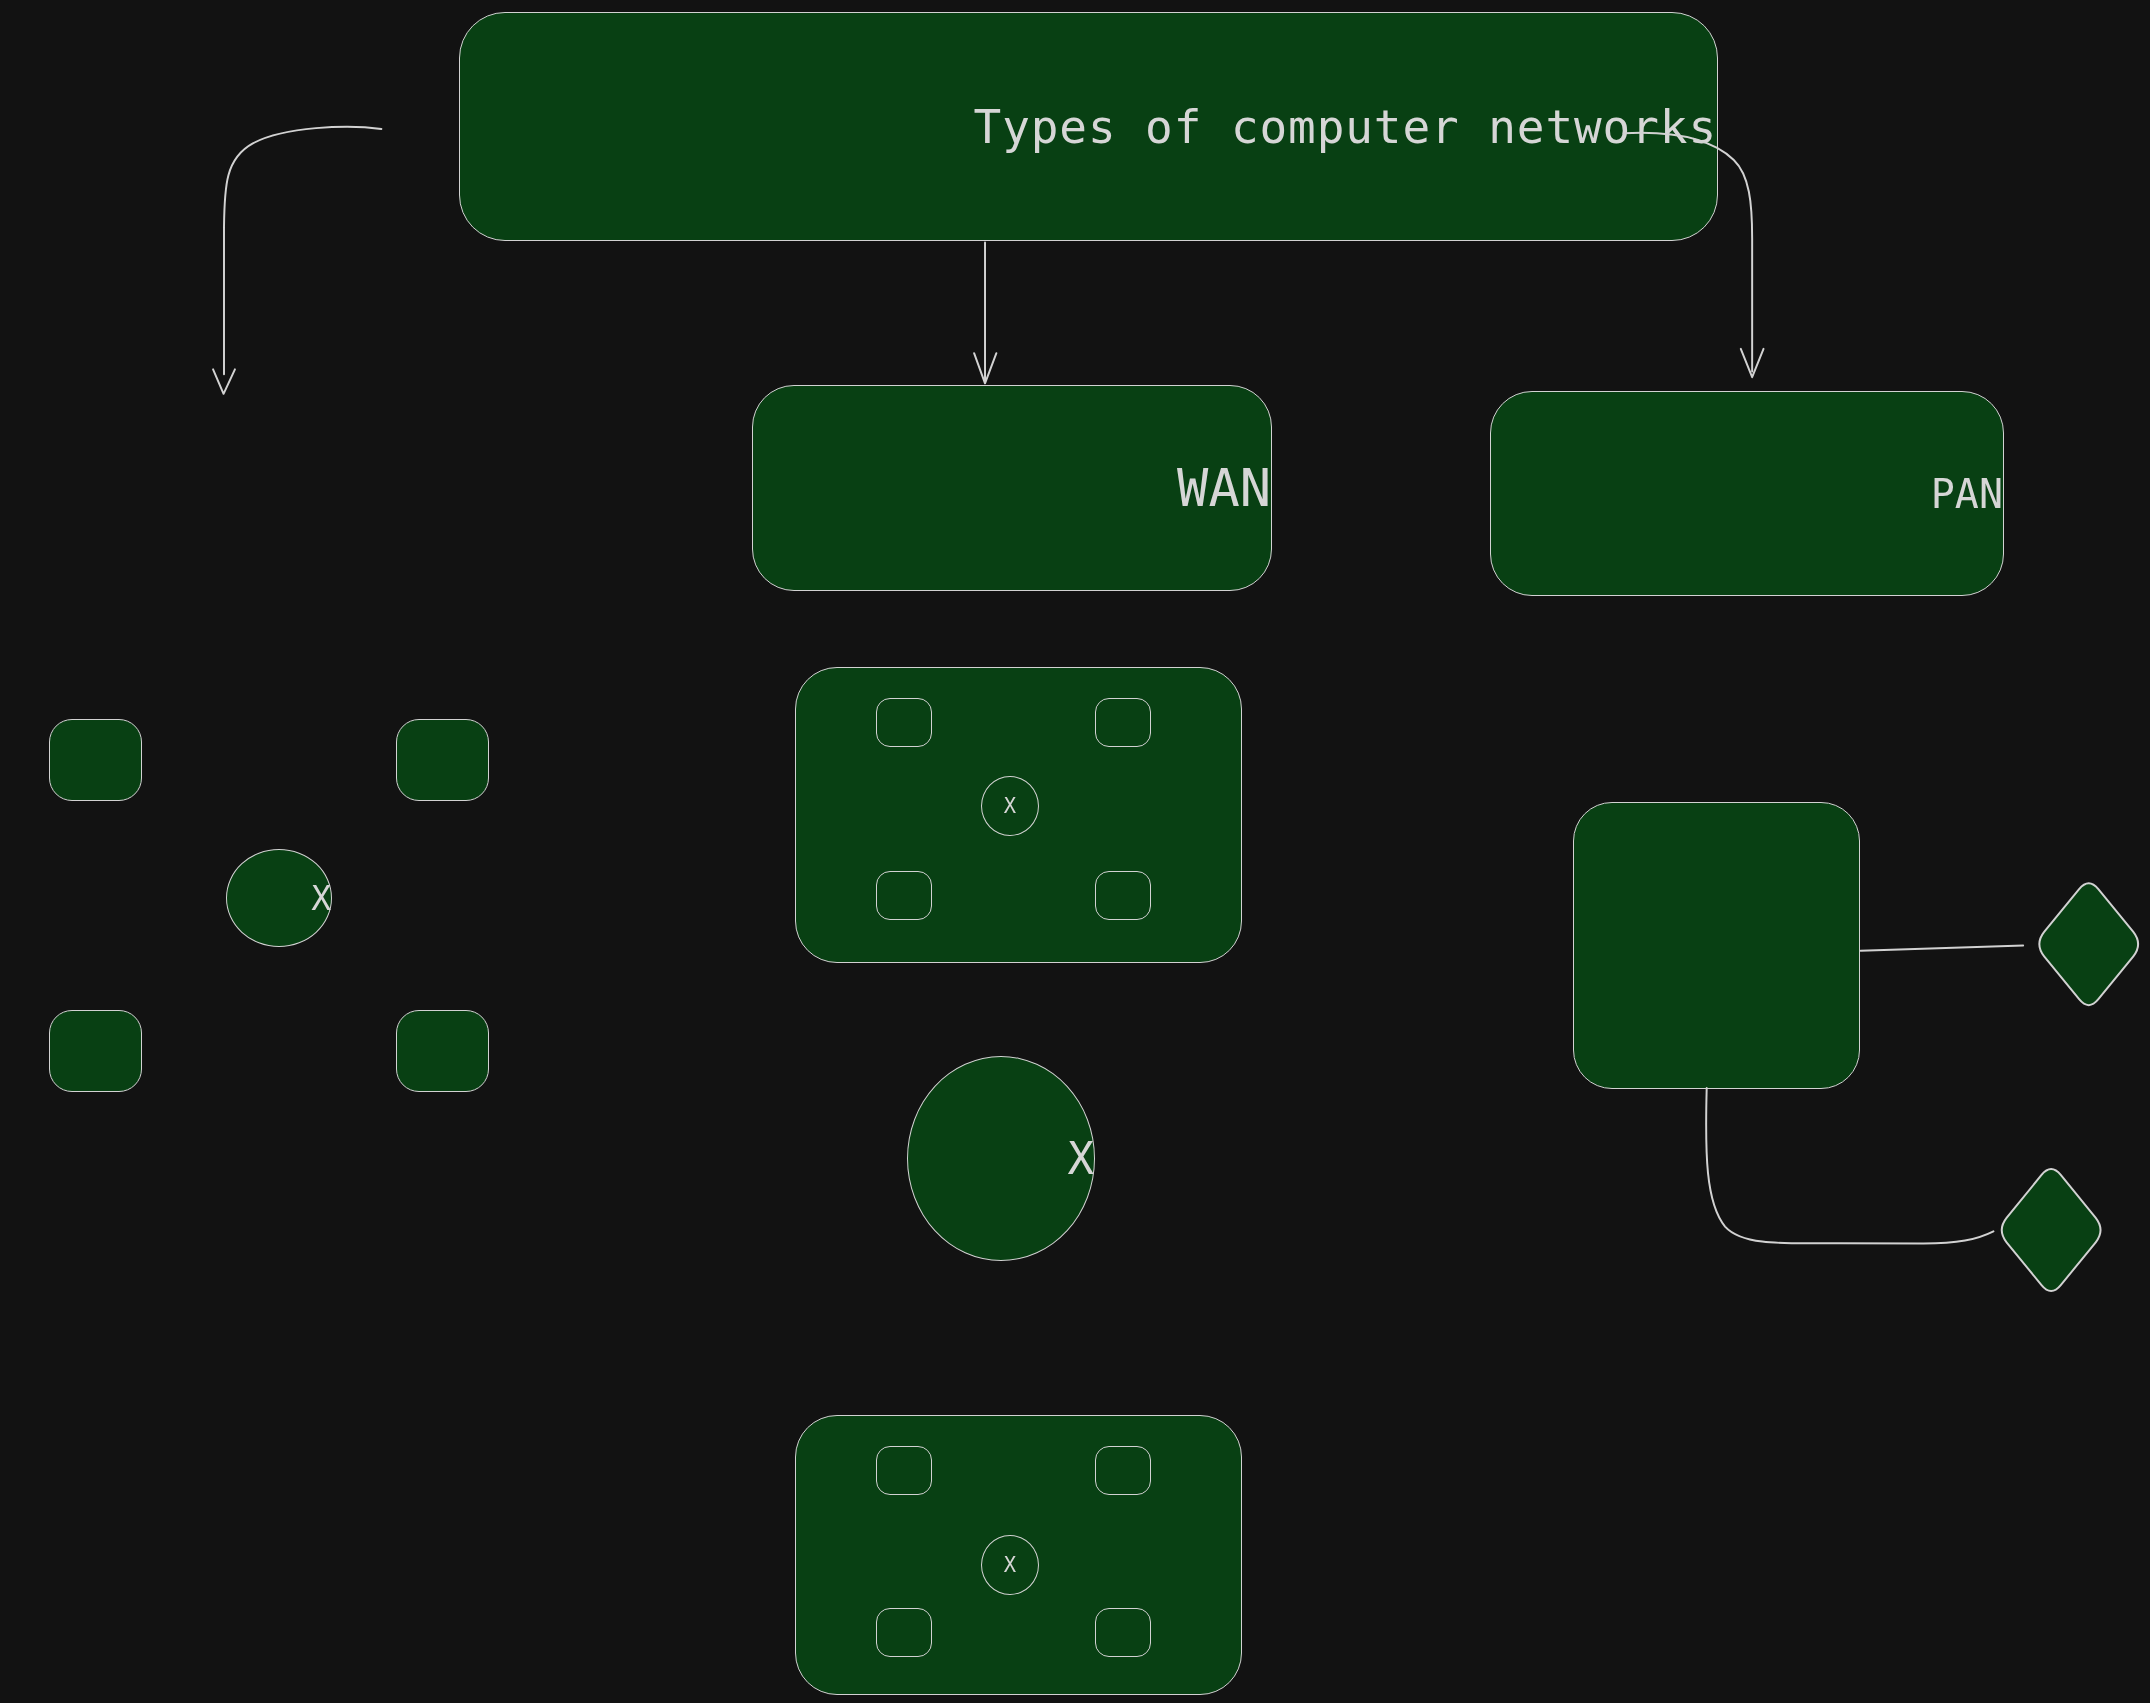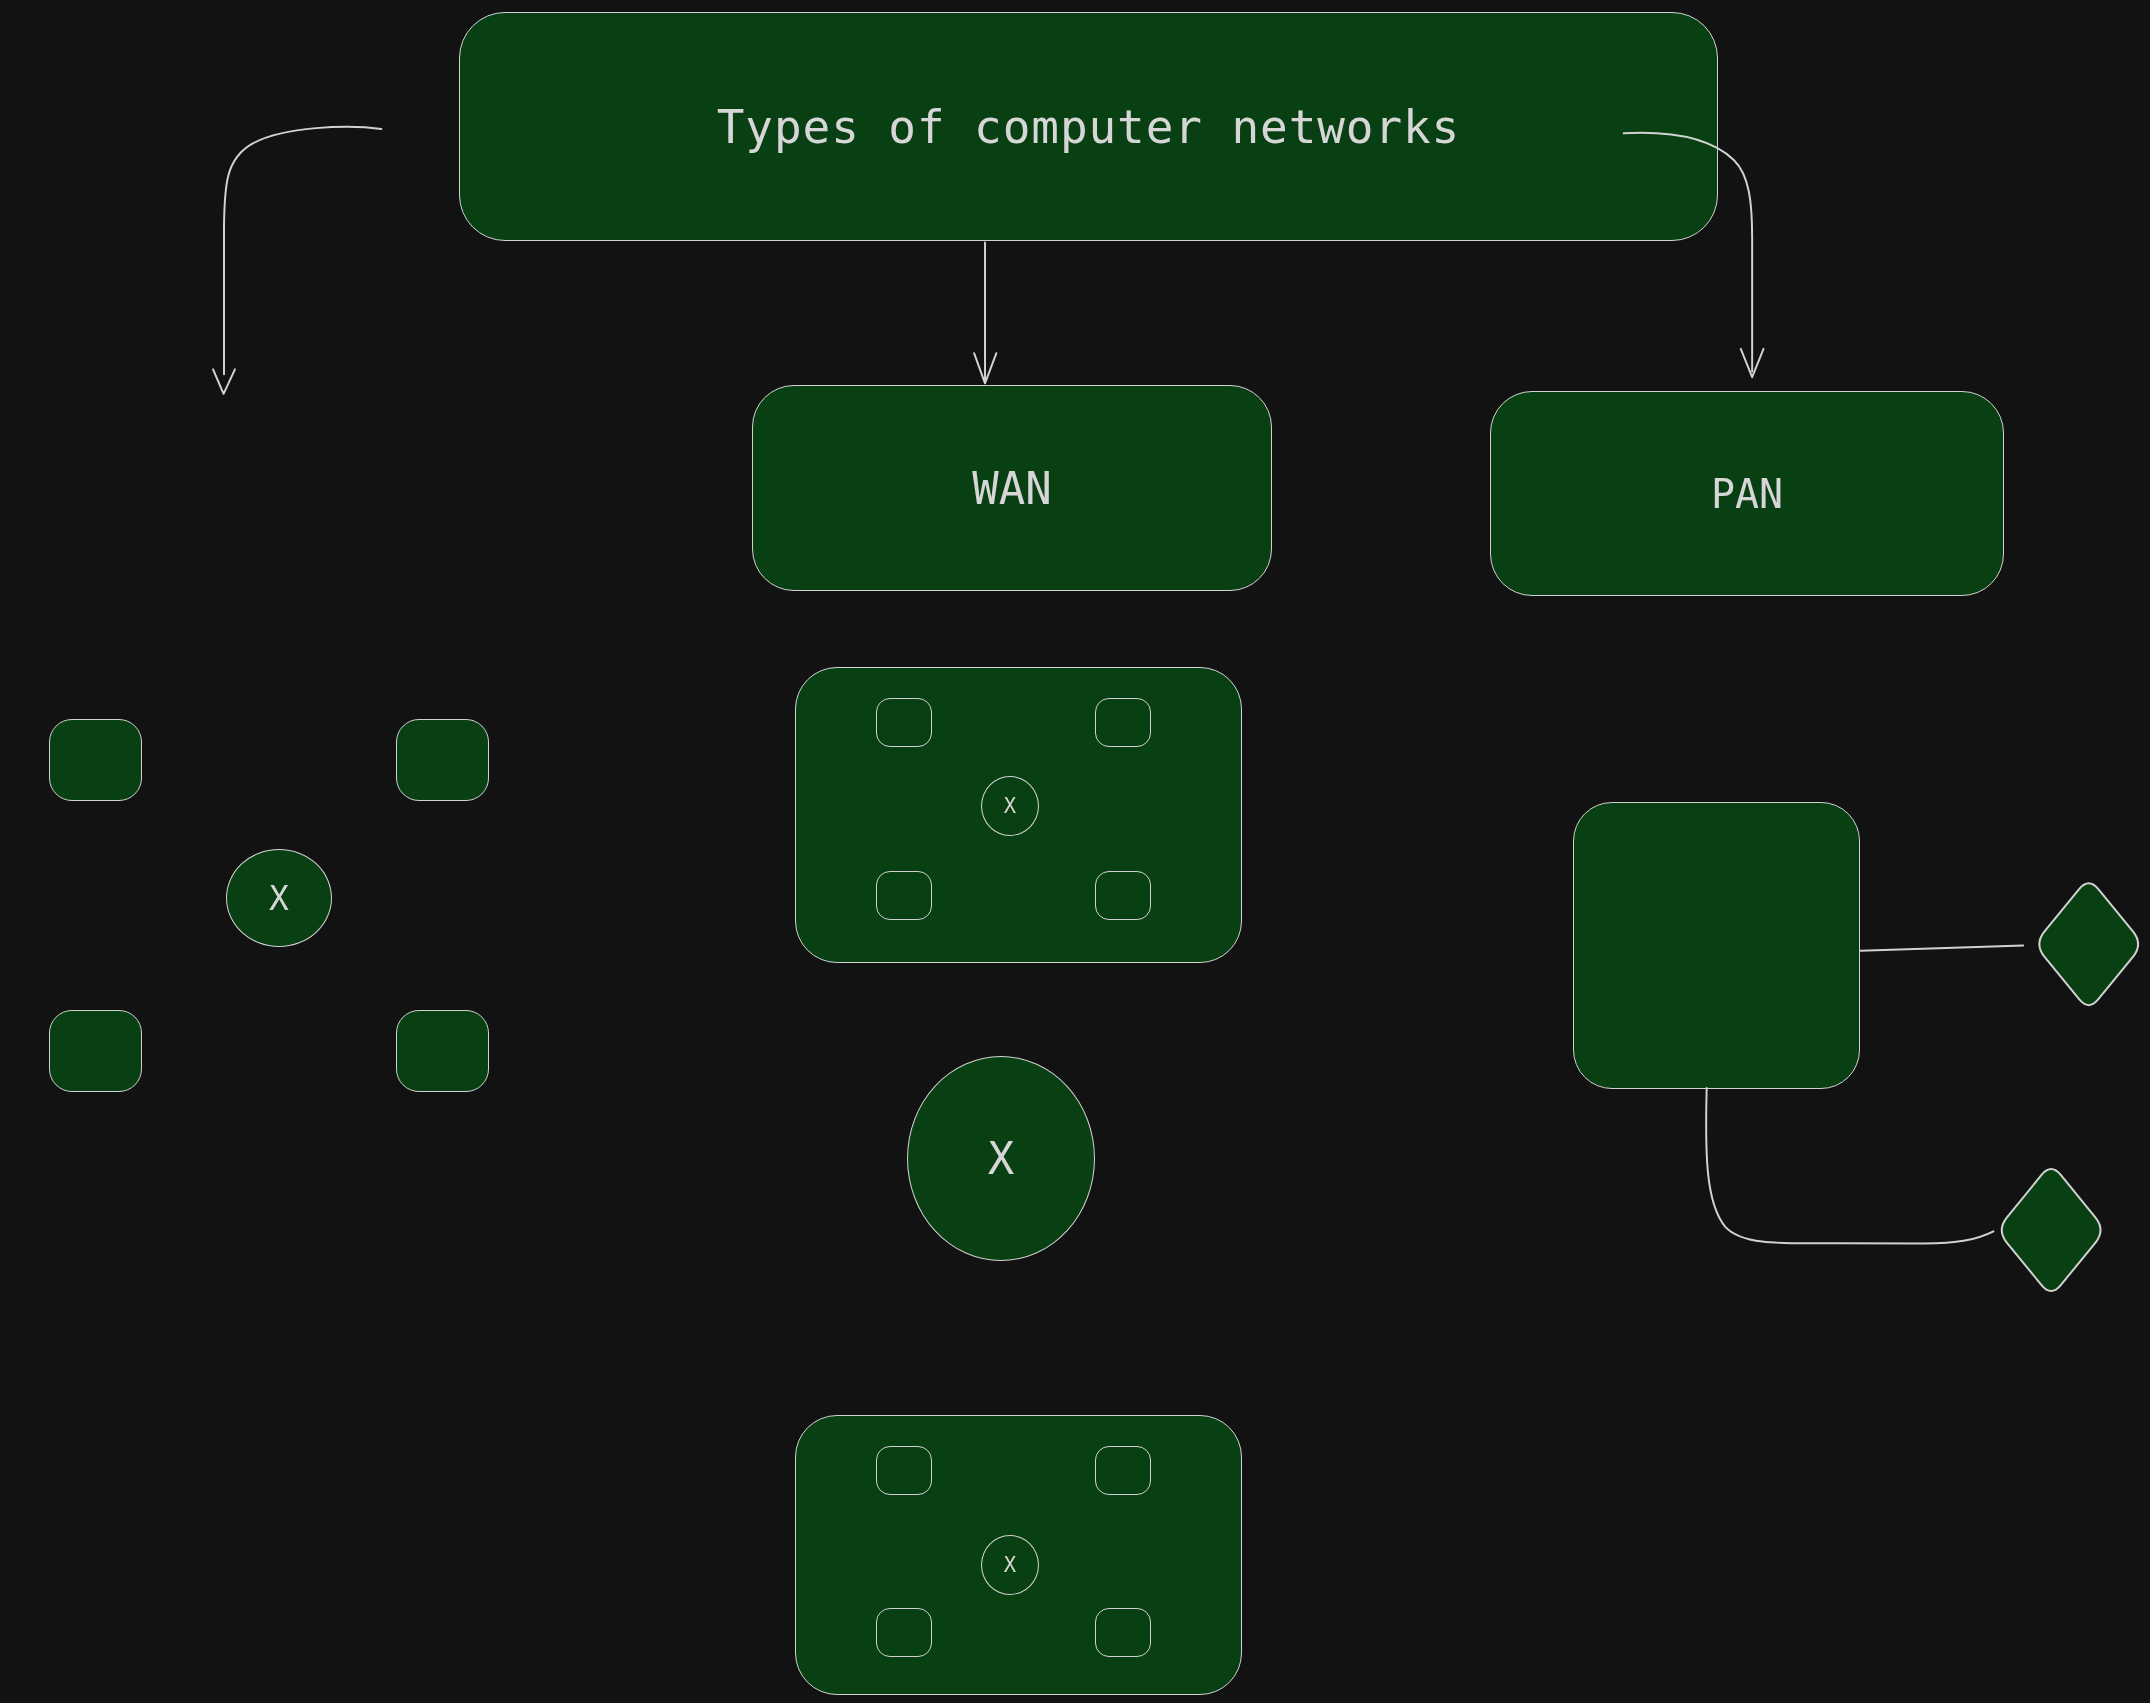--- a/index.html
+++ b/index.html
@@ -10,27 +10,27 @@
   }
   html,body{margin:0;padding:0;background:var(--bg);}
   body{overflow:hidden;}
   .canvas{
     position:relative;width:2151px;height:1703px;background:var(--bg);
     font-family:"DejaVu Sans Mono","Liberation Mono",monospace;
   }
   .shape{
     position:absolute;box-sizing:border-box;
     background:var(--fill);border:1.7px solid var(--stroke);
-    display:flex;align-items:center;justify-content:center;
+    display:flex;align-items:center;justify-content:flex-end;
     color:var(--text);
   }
   .ellipse{border-radius:50%;}
   .box-title{left:459px;top:12.2px;width:1259px;height:229px;border-radius:46px;font-size:46px;letter-spacing:0.9px;}
   .box-lan{left:14px;top:391px;width:525px;height:205px;border-radius:42px;font-size:44px;}
-  .box-wan{left:752px;top:385px;width:520px;height:206px;border-radius:42px;font-size:44px;}
+  .box-wan{left:752px;top:385px;width:520px;height:206px;border-radius:42px;font-size:52px;}
   .box-pan{left:1490px;top:391px;width:514px;height:205px;border-radius:42px;font-size:40px;}
 
   
   .lan-sq{width:93px;height:82px;border-radius:23px;}
   .lan-sq.tl{left:49px;top:719px;}
   .lan-sq.tr{left:396px;top:719px;}
   .lan-sq.bl{left:49px;top:1010px;}
   .lan-sq.br{left:396px;top:1010px;}
   .lan-hub{left:226px;top:849px;width:106px;height:98px;font-size:33px;}
 

